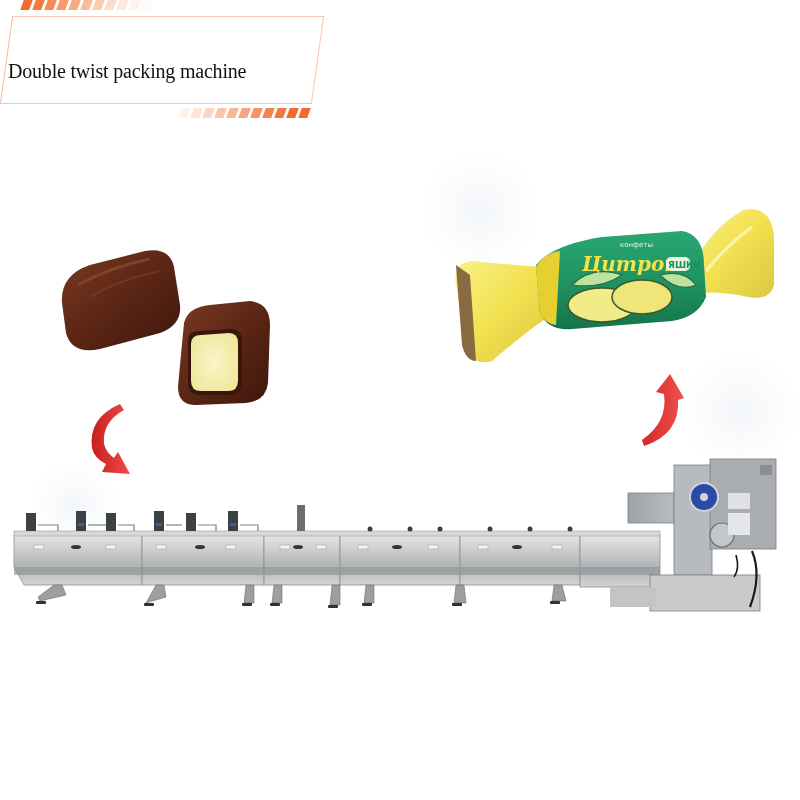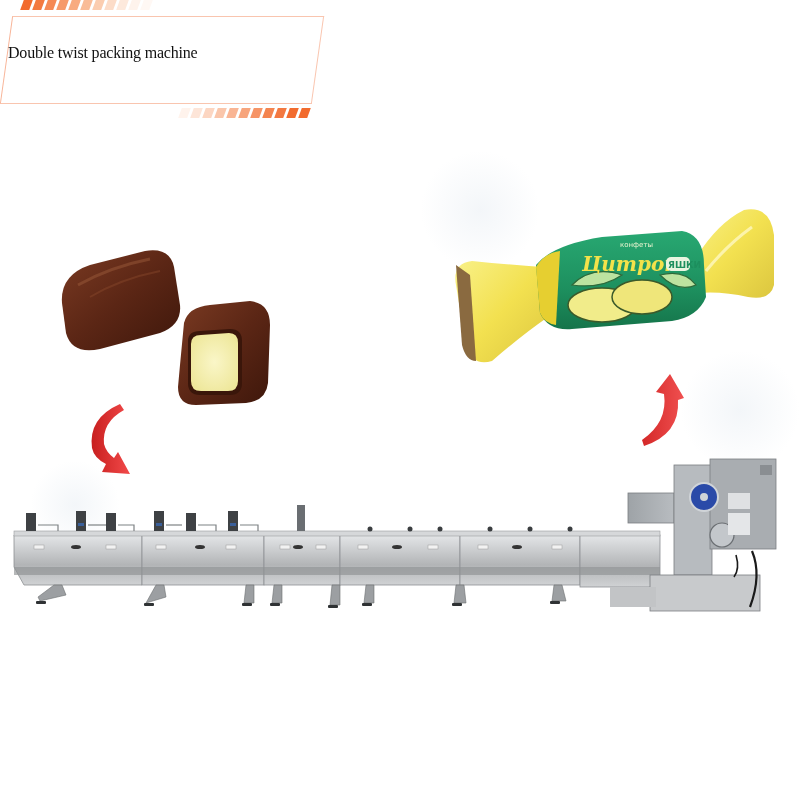--- a/index.html
+++ b/index.html
@@ -2,21 +2,21 @@
 <html><head>
 <meta charset="utf-8">
 <style>
   html,body{margin:0;padding:0;background:#fff;}
   body{width:800px;height:800px;position:relative;overflow:hidden;font-family:"Liberation Serif","DejaVu Serif",serif;}
   .abs{position:absolute;}
   
   .stripes{position:absolute;height:10px;display:flex;gap:3px;}
   .stripes span{display:block;width:9px;height:10px;transform:skewX(-20deg);}
   .banner-frame{left:6px;top:16px;width:310px;height:86px;border:1.5px solid rgba(245,150,110,.55);border-left-color:rgba(245,150,110,.7);transform:skewX(-8deg);}
-  .title{left:8px;top:44px;font-size:16px;color:#111;white-space:nowrap;letter-spacing:-.2px;}
+  .title{left:8px;top:60px;font-size:20px;color:#111;white-space:nowrap;letter-spacing:-.2px;}
   .glow{border-radius:50%;background:radial-gradient(circle,rgba(235,240,245,.6) 0%,rgba(255,255,255,0) 70%);}
 </style>
 </head>
 <body>
 
 <div class="stripes" style="left:22px;top:0px;">
   <span style="background:#f26b2e"></span>
     <span style="background:#f37a40"></span>
     <span style="background:#f58a55"></span>
     <span style="background:#f69a6a"></span>

